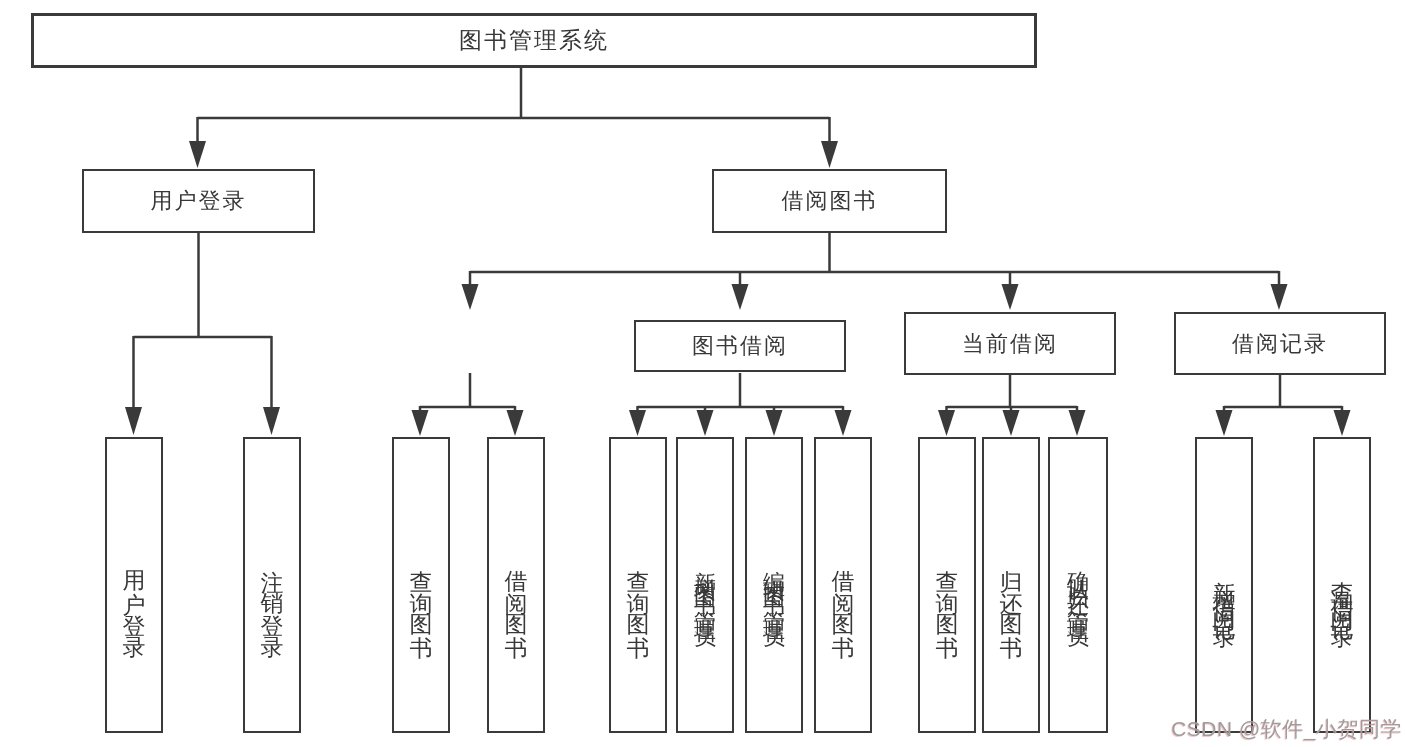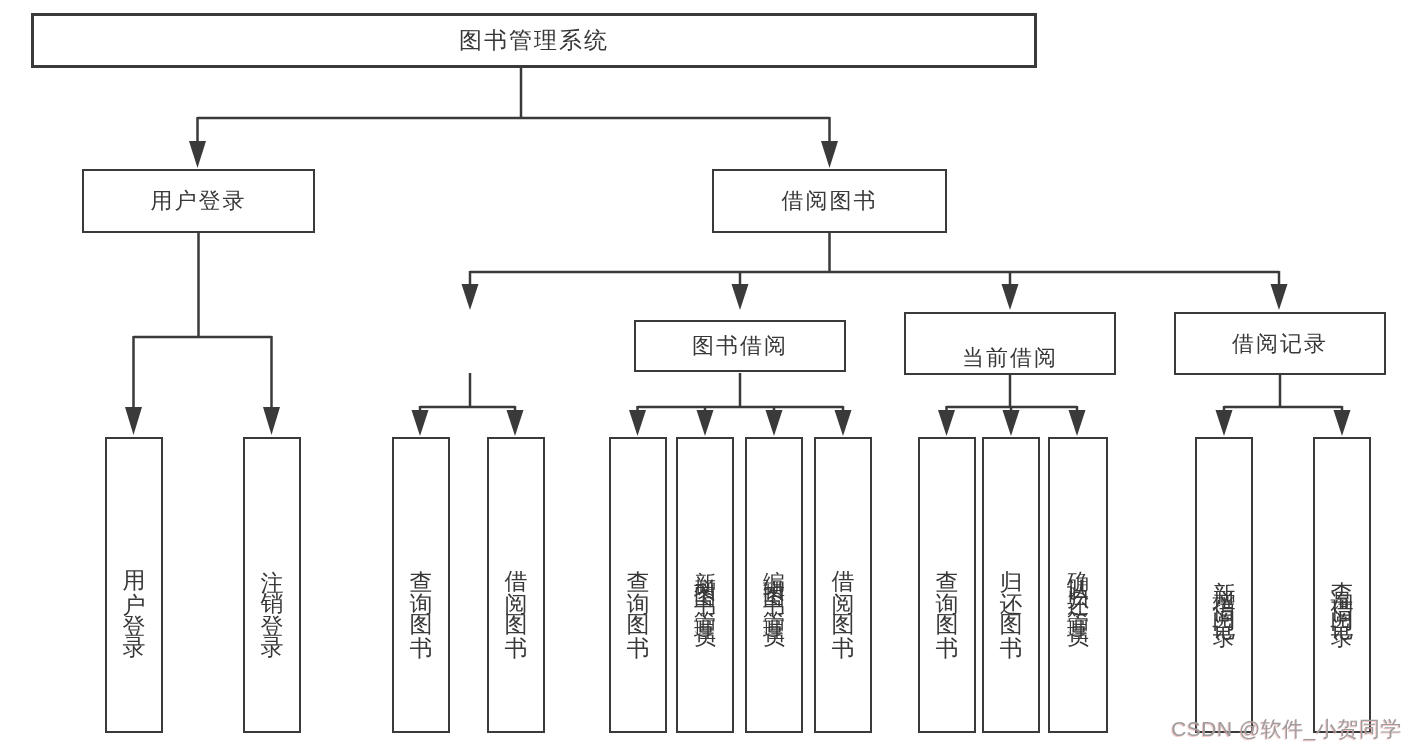--- a/index.html
+++ b/index.html
@@ -133,21 +133,21 @@
   <div class="box" style="left:82px;top:169px;width:233px;height:64px;">
     <span>用户登录</span>
   </div>
   <div class="box" style="left:712px;top:169px;width:235px;height:64px;">
     <span>借阅图书</span>
   </div>
 
   <div class="box" style="left:634px;top:312px;width:212px;height:52px;margin-top:8px;">
     <span>图书借阅</span>
   </div>
-  <div class="box" style="left:904px;top:312px;width:212px;height:63px;align-items:flex-end;">
+  <div class="box" style="left:904px;top:312px;width:212px;height:63px;">
     <span>当前借阅</span>
   </div>
   <div class="box" style="left:1174px;top:312px;width:212px;height:63px;">
     <span>借阅记录</span>
   </div>
 
   <div class="leaf v-wide" style="left:105px;">
     <span>用户登录</span>
   </div>
   <div class="leaf v-wide" style="left:243px;">

